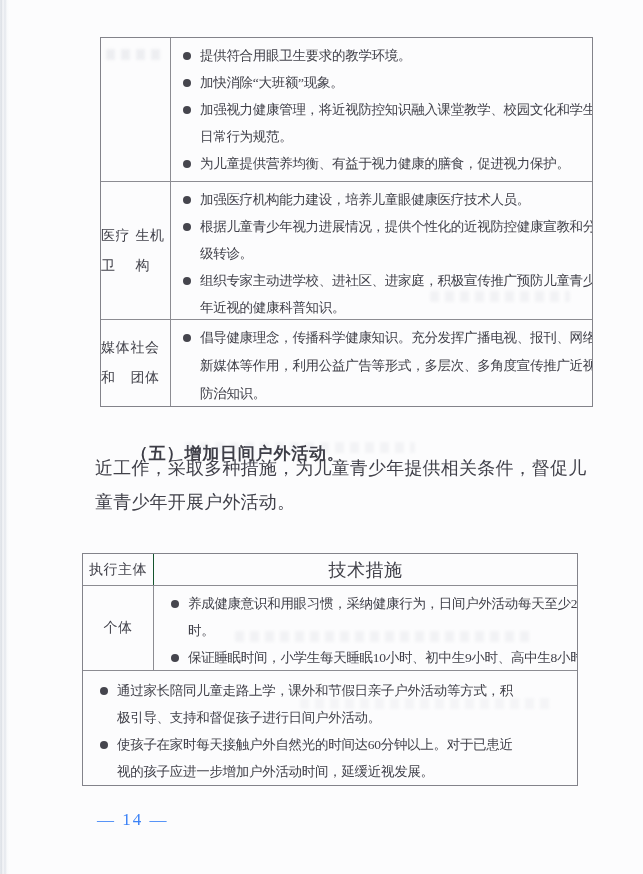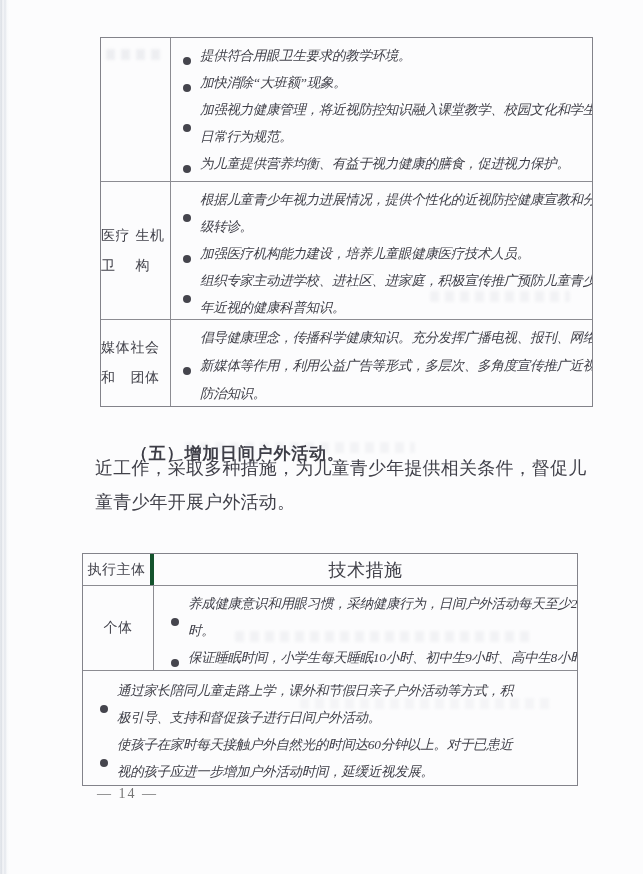--- a/index.html
+++ b/index.html
@@ -19,48 +19,48 @@
   .tbl { position:absolute; border:1px solid #83838a; }
   .t-row { display:flex; width:100%; border-bottom:1px solid #8c8c92; }
   .t-row.last { border-bottom:none; }
   .t-label {
     flex:0 0 70px; border-right:1px solid #8c8c92;
     display:flex; flex-direction:row; align-items:center; justify-content:center;
     font-size:14px; line-height:30px; letter-spacing:.5px;
   }
   .t2 .t-label { flex-basis:71px; }
   .t-content { flex:1; min-width:0; overflow:hidden; padding:4px 3px 0 0; }
-  .bullet { display:flex; align-items:center;font-style:italic; }
+  .bullet { display:flex; align-items:flex-start; }
   .dot {
     flex:0 0 8px; width:8px; height:8px; border-radius:50%;
     background:#45454d; margin:10px 9px 0 12px;
   }
   .t2 .dot { margin-left:17px; }
   .blines { flex:1; min-width:0; }
   .bline { line-height:27px; font-size:13.5px; white-space:nowrap; letter-spacing:-.3px; }
   .t1 .row3 .bline { line-height:28px; }
   
   .t-header { display:flex; height:32px; border-bottom:1px solid #8c8c92; }
   .h-label {
-    flex:0 0 71px; border-right:4px solid #14532d;
+    flex:0 0 71px; border-right:1px solid #14532d;
     display:flex; align-items:center; justify-content:center; font-size:14px; letter-spacing:.5px;
   }
   .h-content { flex:1; display:flex; align-items:center; justify-content:center; font-size:18px; letter-spacing:.5px; }
   
   .heading {
     position:absolute; left:131px; top:442px;
     font-size:17px; font-weight:600; letter-spacing:.8px; color:#3d3d46;
   }
   .para { position:absolute; left:95px; top:452px; width:505px; }
   .pline { line-height:33.5px; font-size:18px; white-space:nowrap; letter-spacing:.2px; }
   .pline.indent { text-indent:30px; }
   
   .pagenum {
-    position:absolute; left:97px; top:786px;
-    font-size:14px; letter-spacing:2px; color:#737373;
+    position:absolute; left:97px; top:810px;
+    font-size:17px; letter-spacing:2px; color:#3b82f6;
   }
   
   .smudge {
     position:absolute; height:11px; border-radius:2px;
     background:repeating-linear-gradient(90deg, rgba(118,126,146,.20) 0 9px, rgba(118,126,146,0) 9px 15px);
     filter:blur(1.4px); opacity:.55; pointer-events:none;
   }
 </style>
 </head>
 <body>
@@ -103,29 +103,29 @@
 
     <div class="t-row" style="height:138px;">
       <div class="t-label">
         <div>医疗卫</div>
         <div>生机构</div>
       </div>
       <div class="t-content">
         <div class="bullet">
           <span class="dot"></span>
           <div class="blines">
+              <div class="bline">加强医疗机构能力建设，培养儿童眼健康医疗技术人员。</div>
+            </div>
+        </div>
+        <div class="bullet">
+          <span class="dot"></span>
+          <div class="blines">
             <div class="bline">根据儿童青少年视力进展情况，提供个性化的近视防控健康宣教和分</div>
             <div class="bline">级转诊。</div>
           </div>
-        </div>
-        <div class="bullet">
-          <span class="dot"></span>
-          <div class="blines">
-              <div class="bline">加强医疗机构能力建设，培养儿童眼健康医疗技术人员。</div>
-            </div>
         </div>
         <div class="bullet">
           <span class="dot"></span>
           <div class="blines">
             <div class="bline">组织专家主动进学校、进社区、进家庭，积极宣传推广预防儿童青少</div>
             <div class="bline">年近视的健康科普知识。</div>
           </div>
         </div>
       </div>
     </div>

